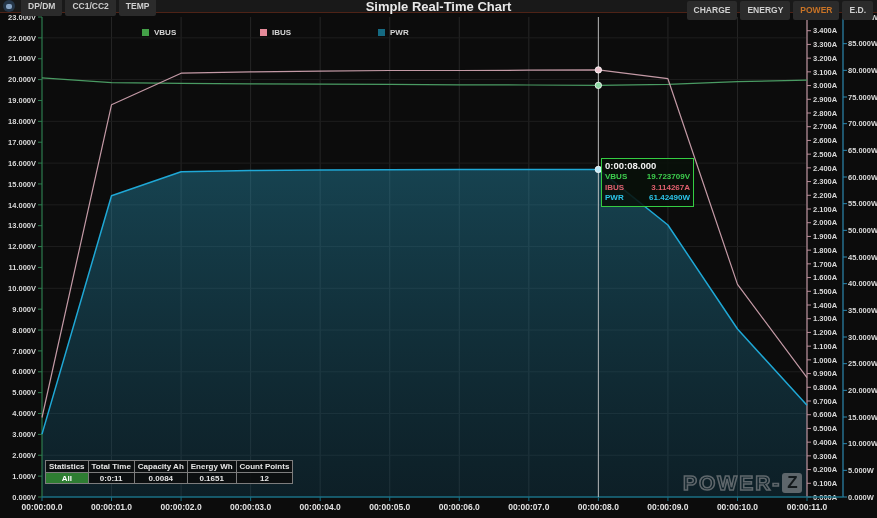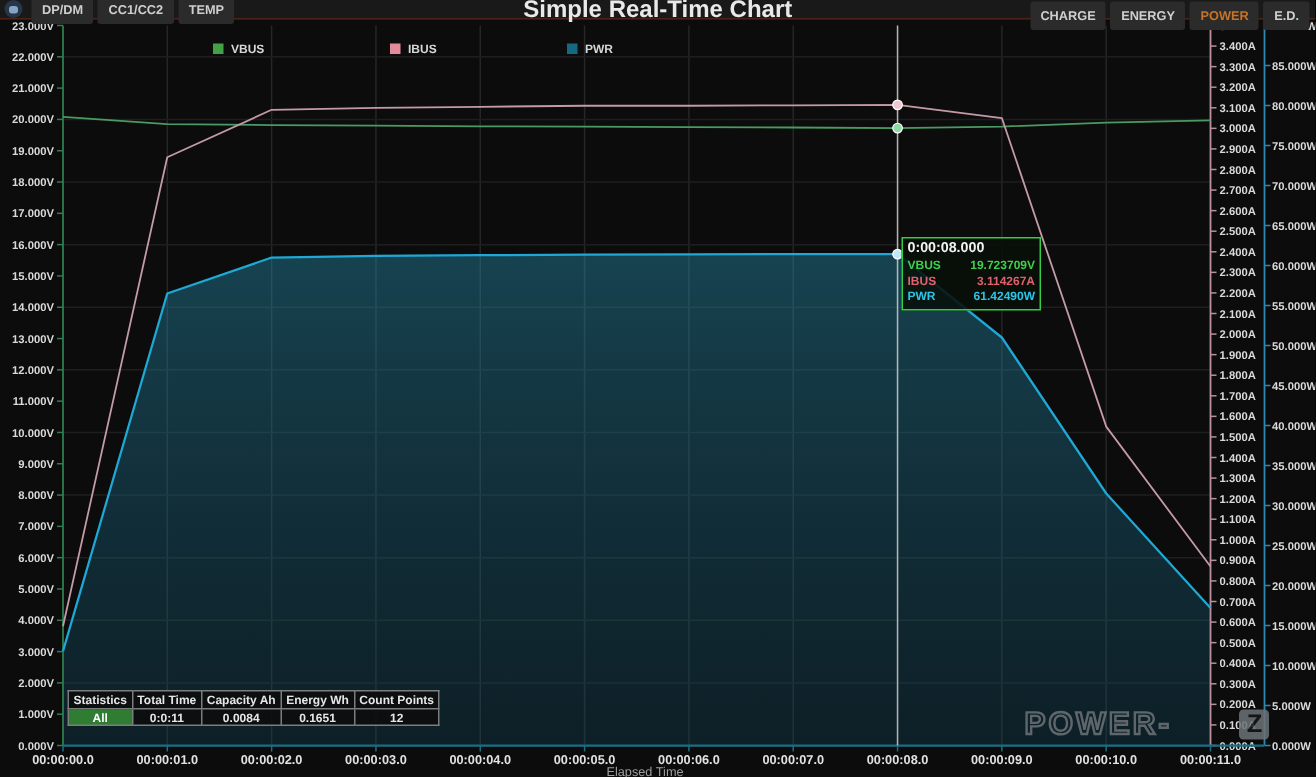--- a/index.html
+++ b/index.html
@@ -26,21 +26,21 @@
   }
   .tabrow { display:flex; align-items:center; gap:3px; }
   .tab {
     background:#2b2b2b; color:#cfcfcf; font-size:8.5px; font-weight:bold;
     line-height:11px; padding:4px 7px; border-radius:2px; white-space:nowrap;
     cursor:default;
   }
   .tab.active { color:#c87326; }
   #topbar-title {
     position:absolute; left:0; right:0; top:0; height:13px;
-    text-align:center; color:#e9e9e9; font-size:16px; font-weight:bold;
+    text-align:center; color:#e9e9e9; font-size:13px; font-weight:bold;
     line-height:13px; pointer-events:none;
   }
   #right-tabs { position:absolute; right:4px; top:1px;align-items:flex-end; }
   
   #chart-svg { position:absolute; left:0; top:0; z-index:1; }
   
   #legend {
     position:absolute; left:142px; top:28px; display:flex; z-index:10;
   }
   .legend-item { display:flex; align-items:center; width:118px; cursor:pointer; }
@@ -61,21 +61,21 @@
     font-size:8px; font-weight:bold; color:#e6e6e6;
   }
   #stats td, #stats th {
     border:1px solid #7d7d7d; text-align:center; padding:0 3px;
     height:11px; white-space:nowrap;
   }
   #stats th { height:12px; }
   
   #watermark {
     position:absolute; left:683px; top:472px; z-index:5; display:flex;
-    align-items:center; opacity:.85;gap:44px;
+    align-items:center; opacity:.85;
   }
   #wm-text {
     font-size:21px; font-weight:bold; letter-spacing:2px;
     color:transparent; -webkit-text-stroke:1.6px #6d7377; line-height:22px;
   }
   #wm-badge {
     width:20px; height:20px; margin-left:1px; background:#6d7377; border-radius:3px;
     color:#15181a; font-size:17px; font-weight:bold; text-align:center; line-height:20px;
   }
   
@@ -392,14 +392,13 @@
           <td>12</td>
         </tr>
       </tbody>
   </table>
 
   <div id="watermark">
     <span id="wm-text">POWER-</span>
     <span id="wm-badge">Z</span>
   </div>
 
-  <div id="xcaption">Elapsed Time</div>
 </div>
 
 </body></html>

